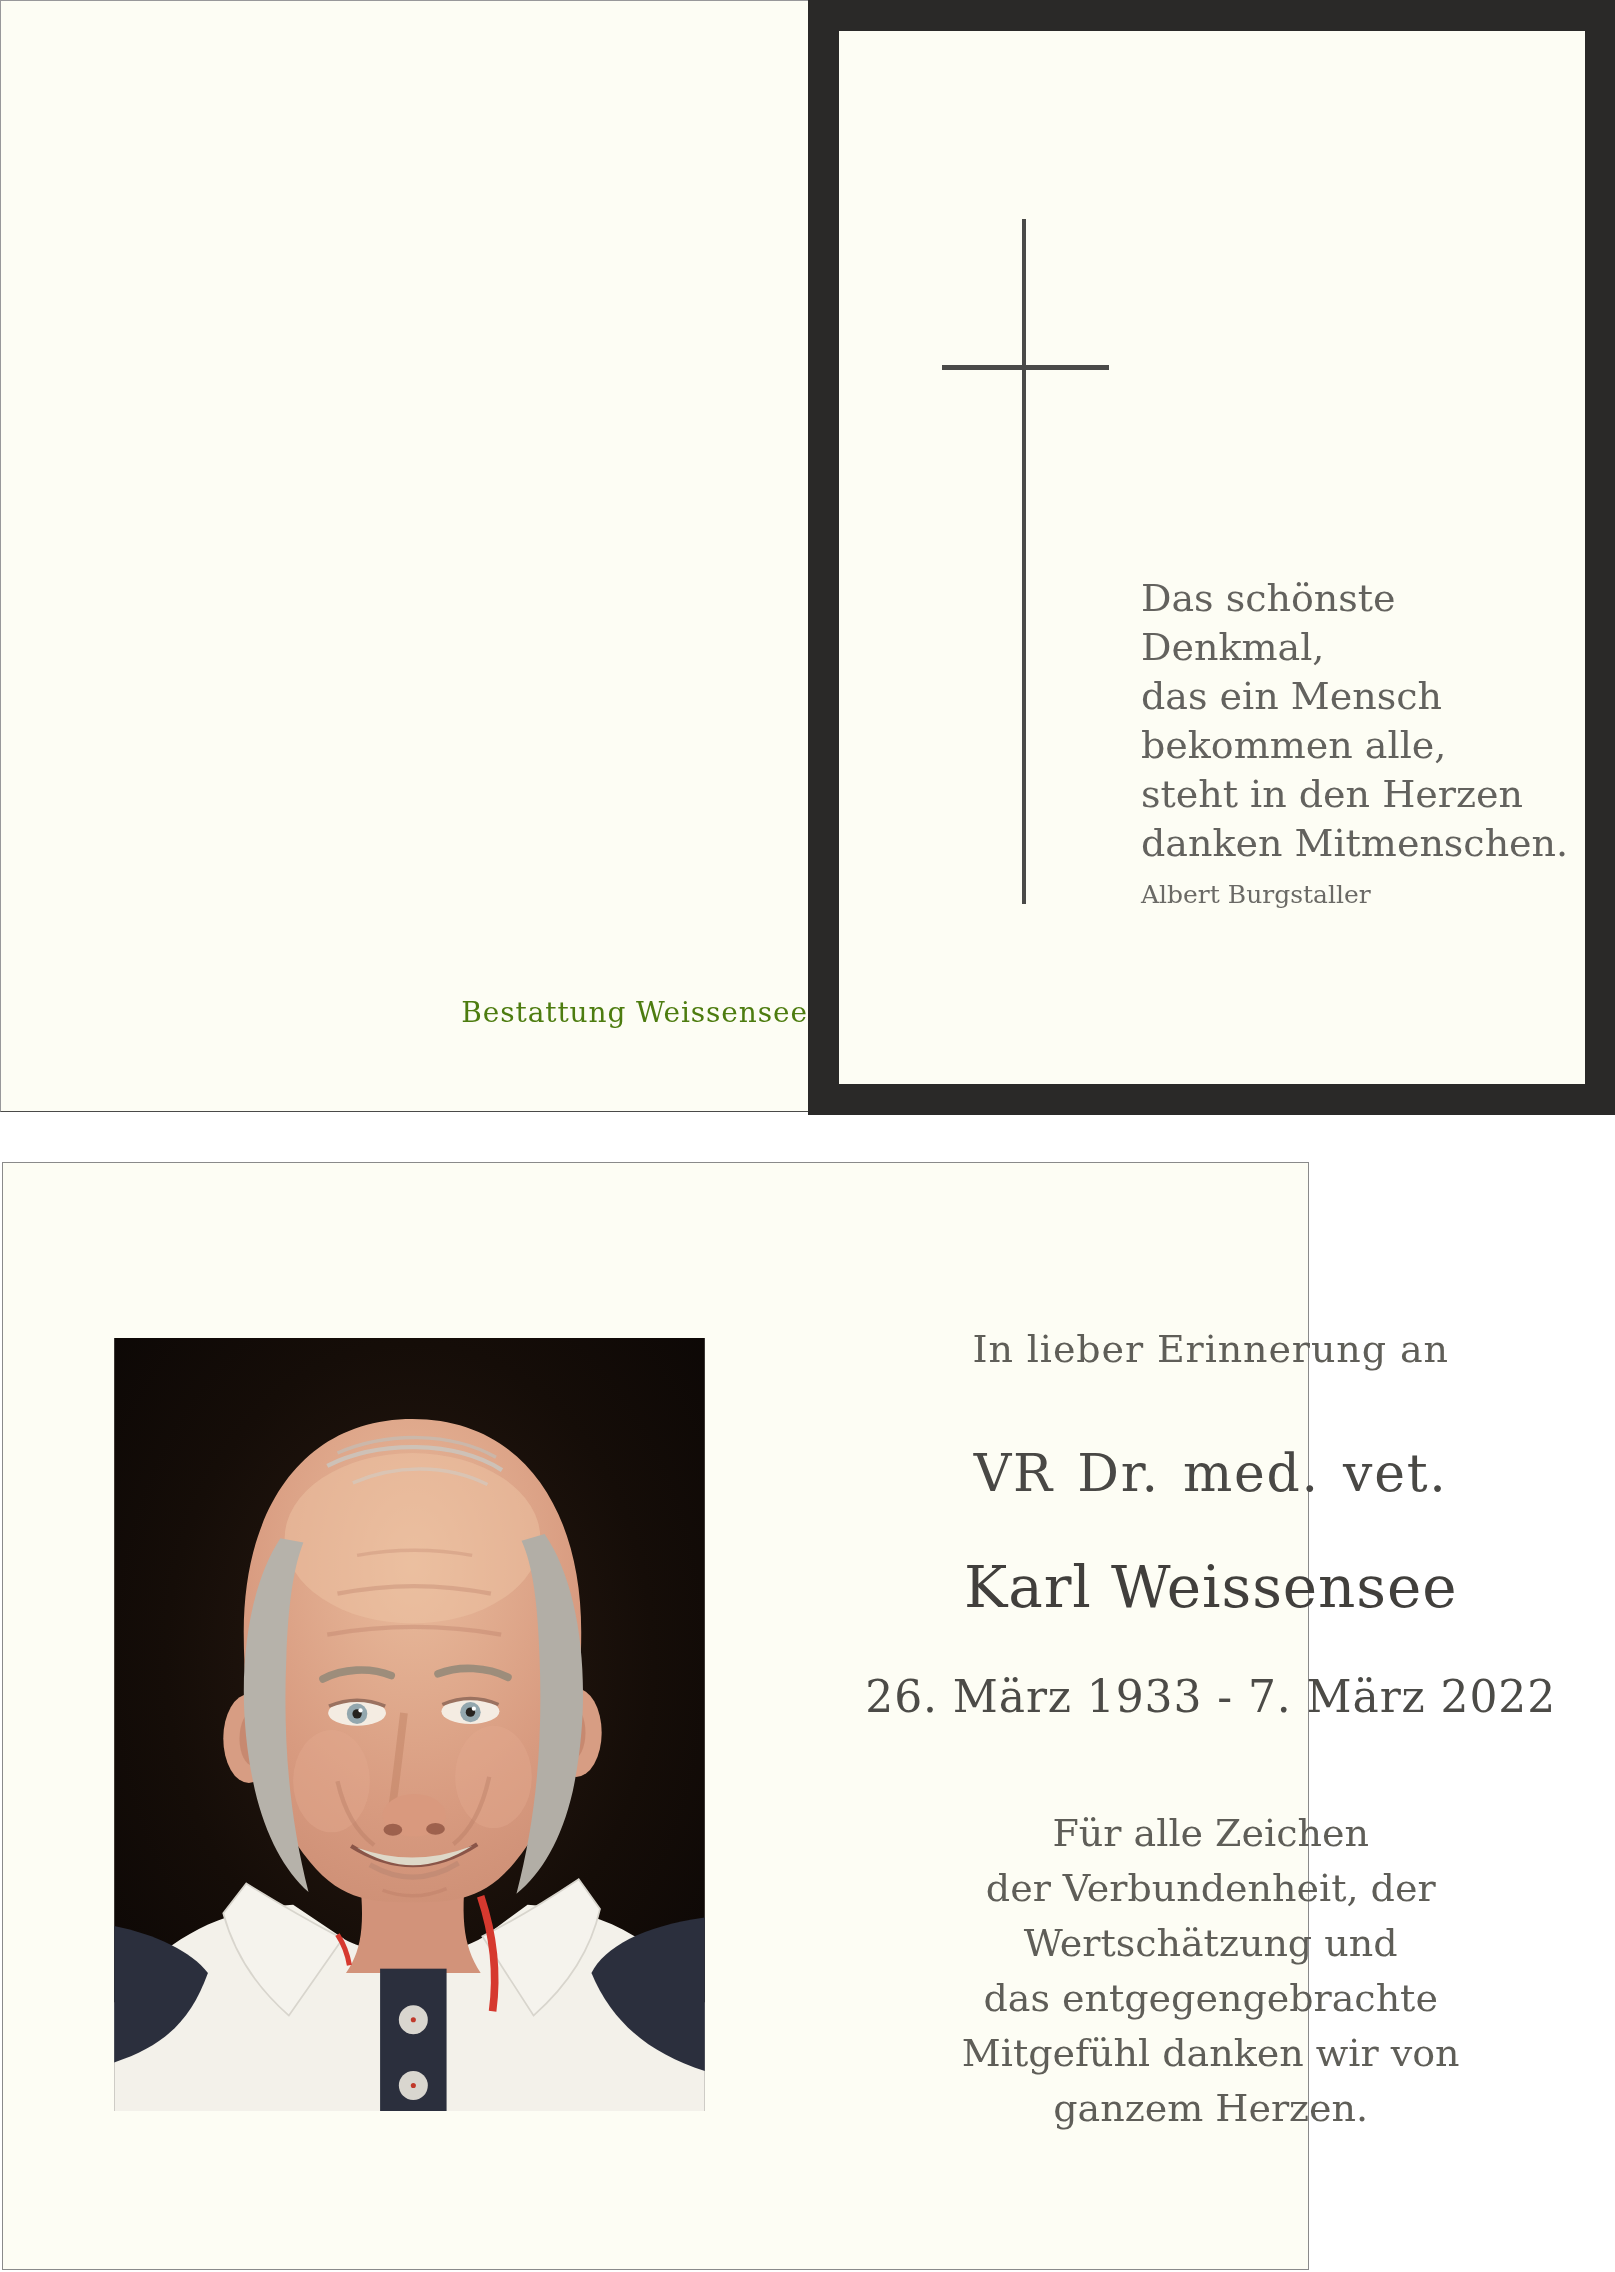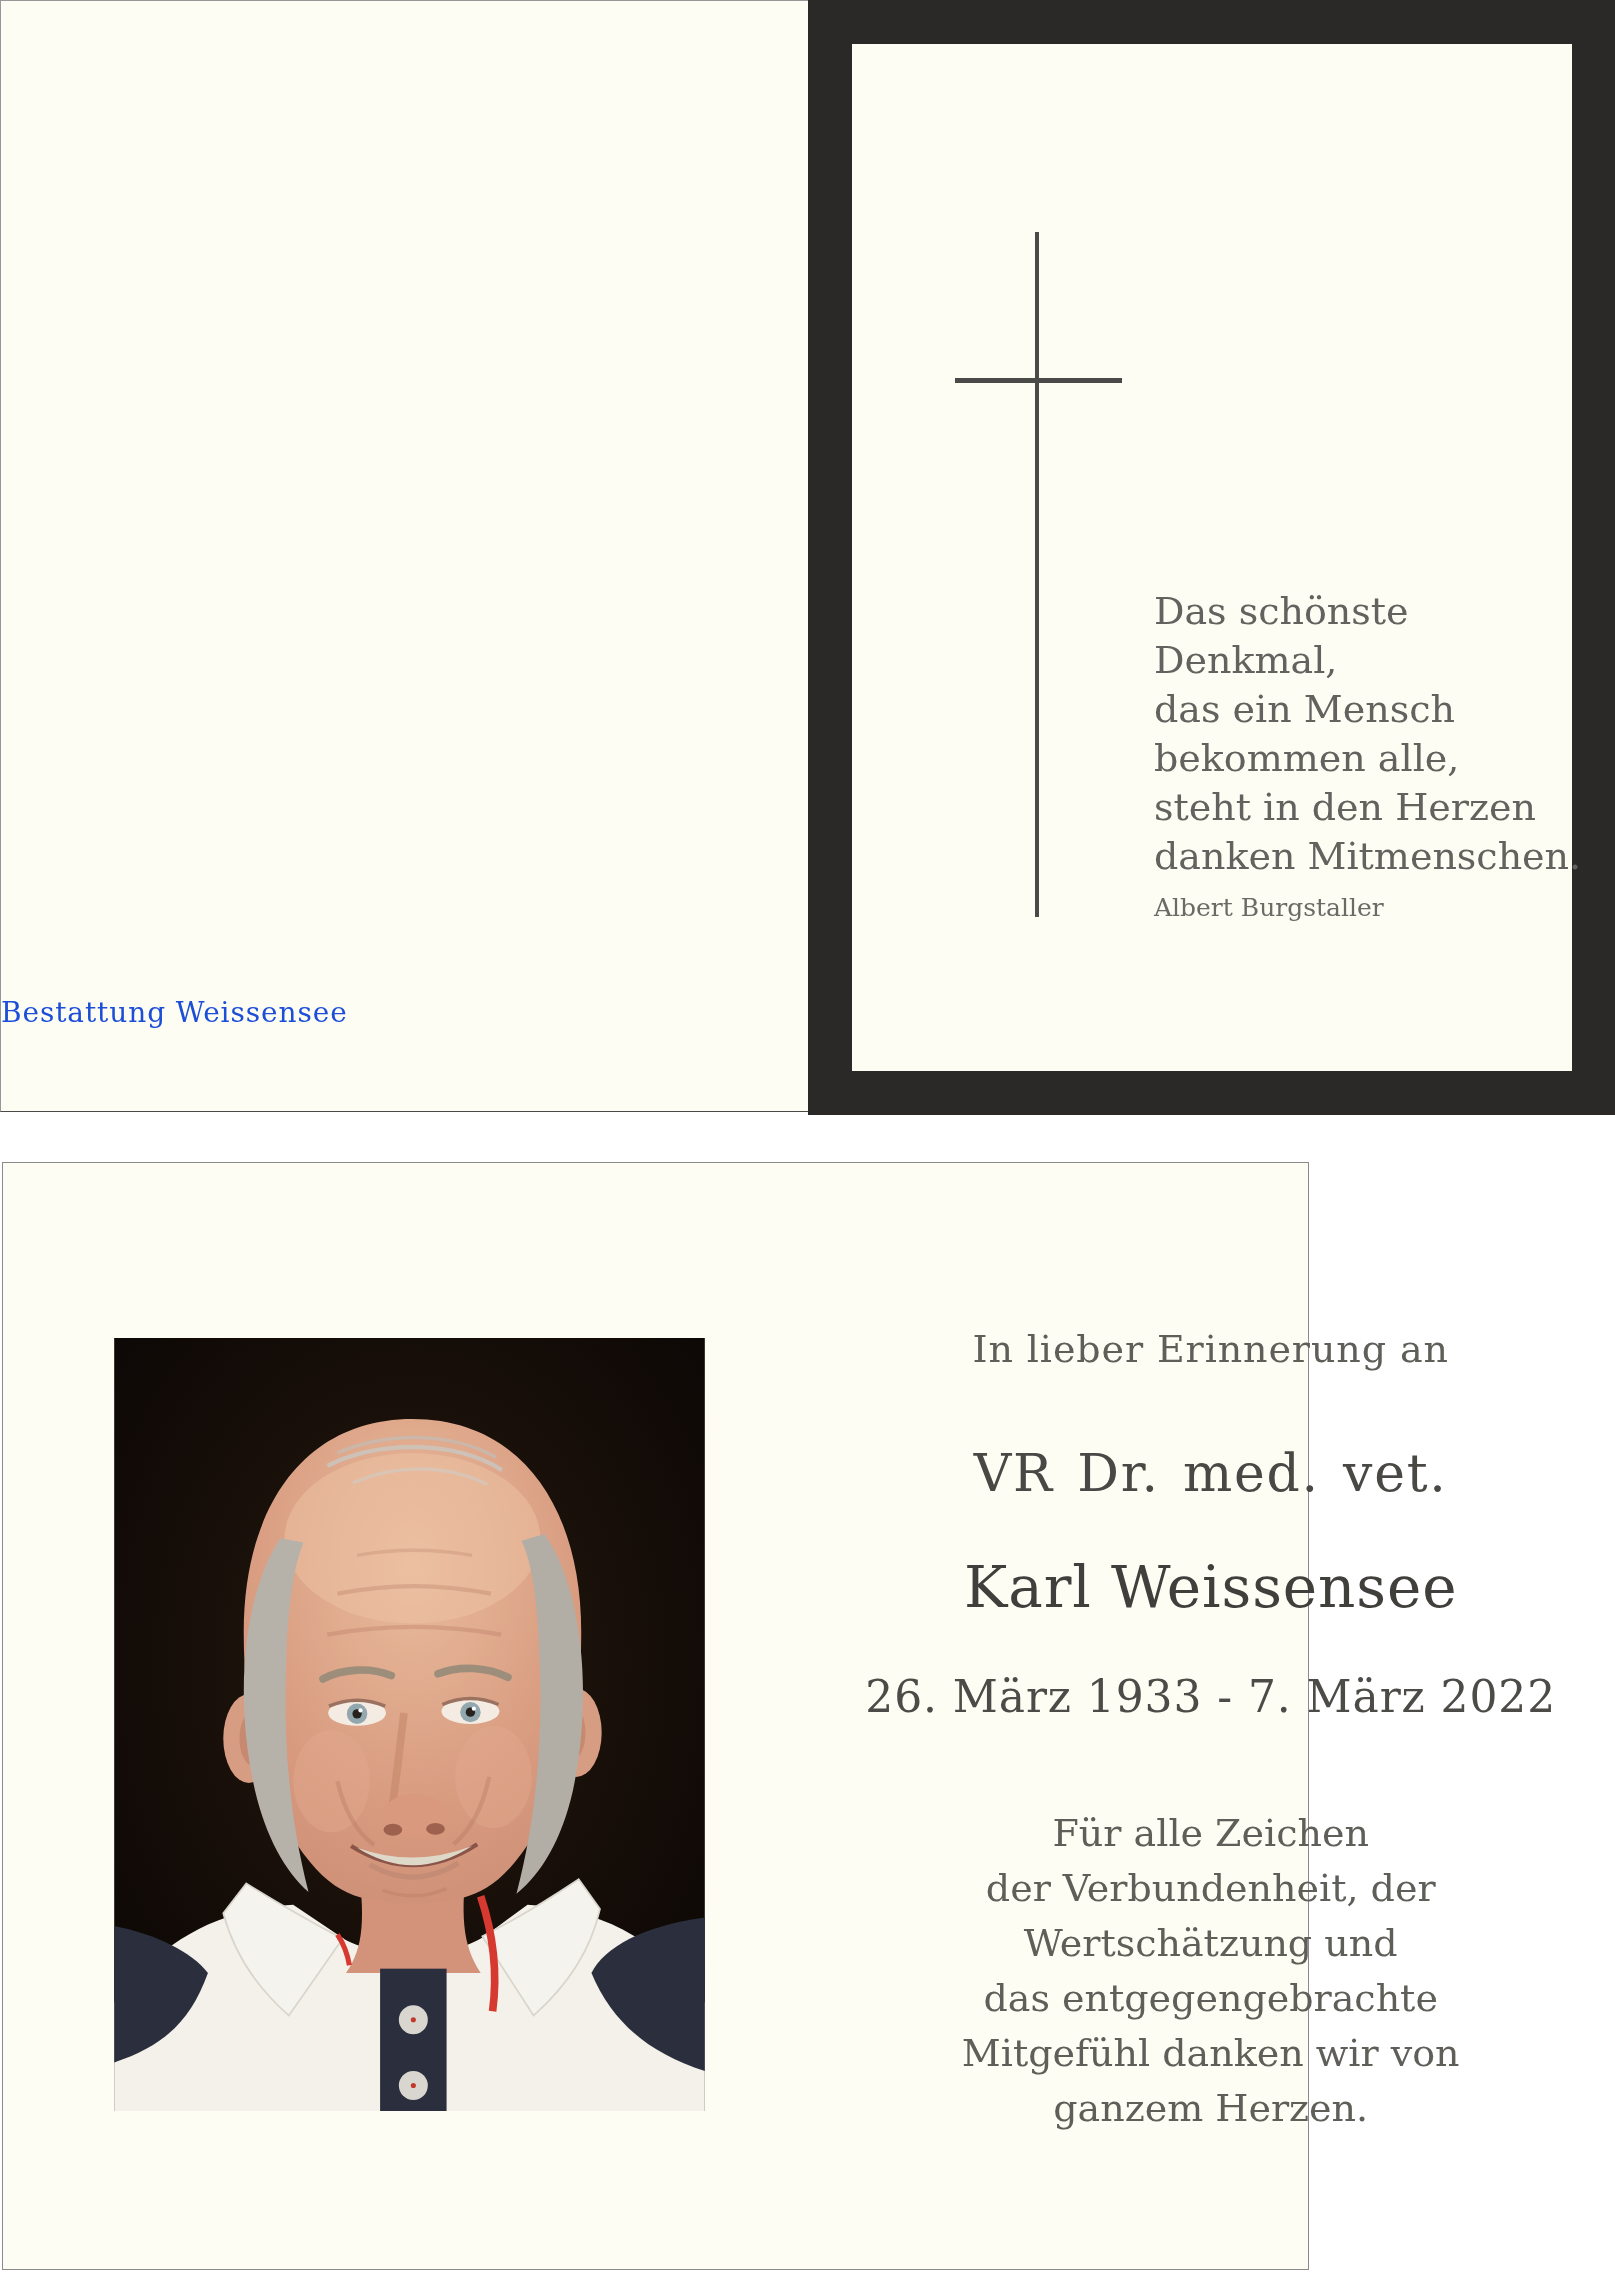--- a/index.html
+++ b/index.html
@@ -26,33 +26,33 @@
     background: #fdfdf4;
     border-top: 1.7px solid #98989a;
     border-left: 1.7px solid #98989a;
     border-bottom: 1.7px solid #4a4a48;
     box-sizing: border-box;
   }
   .publisher {
     position: absolute;
     left: 0; right: 0;
     bottom: 82px;
-    text-align: left;
+    text-align: right;
     font-size: 28px;
     letter-spacing: 0.9px;
-    color: #1d4ed8;
+    color: #4d7c0f;
   }
 
   
   .inner-right {
     position: absolute;
     left: 808px; top: 0;
     width: 808px; height: 1115px;
     background: #2a2928;
-    padding: 44px;
+    padding: 31px;
     box-sizing: border-box;
   }
   .card-face {
     position: relative;
     width: 100%; height: 100%;
     background: #fdfdf4;
   }
   .cross-v {
     position: absolute;
     left: 183px; top: 188px;

